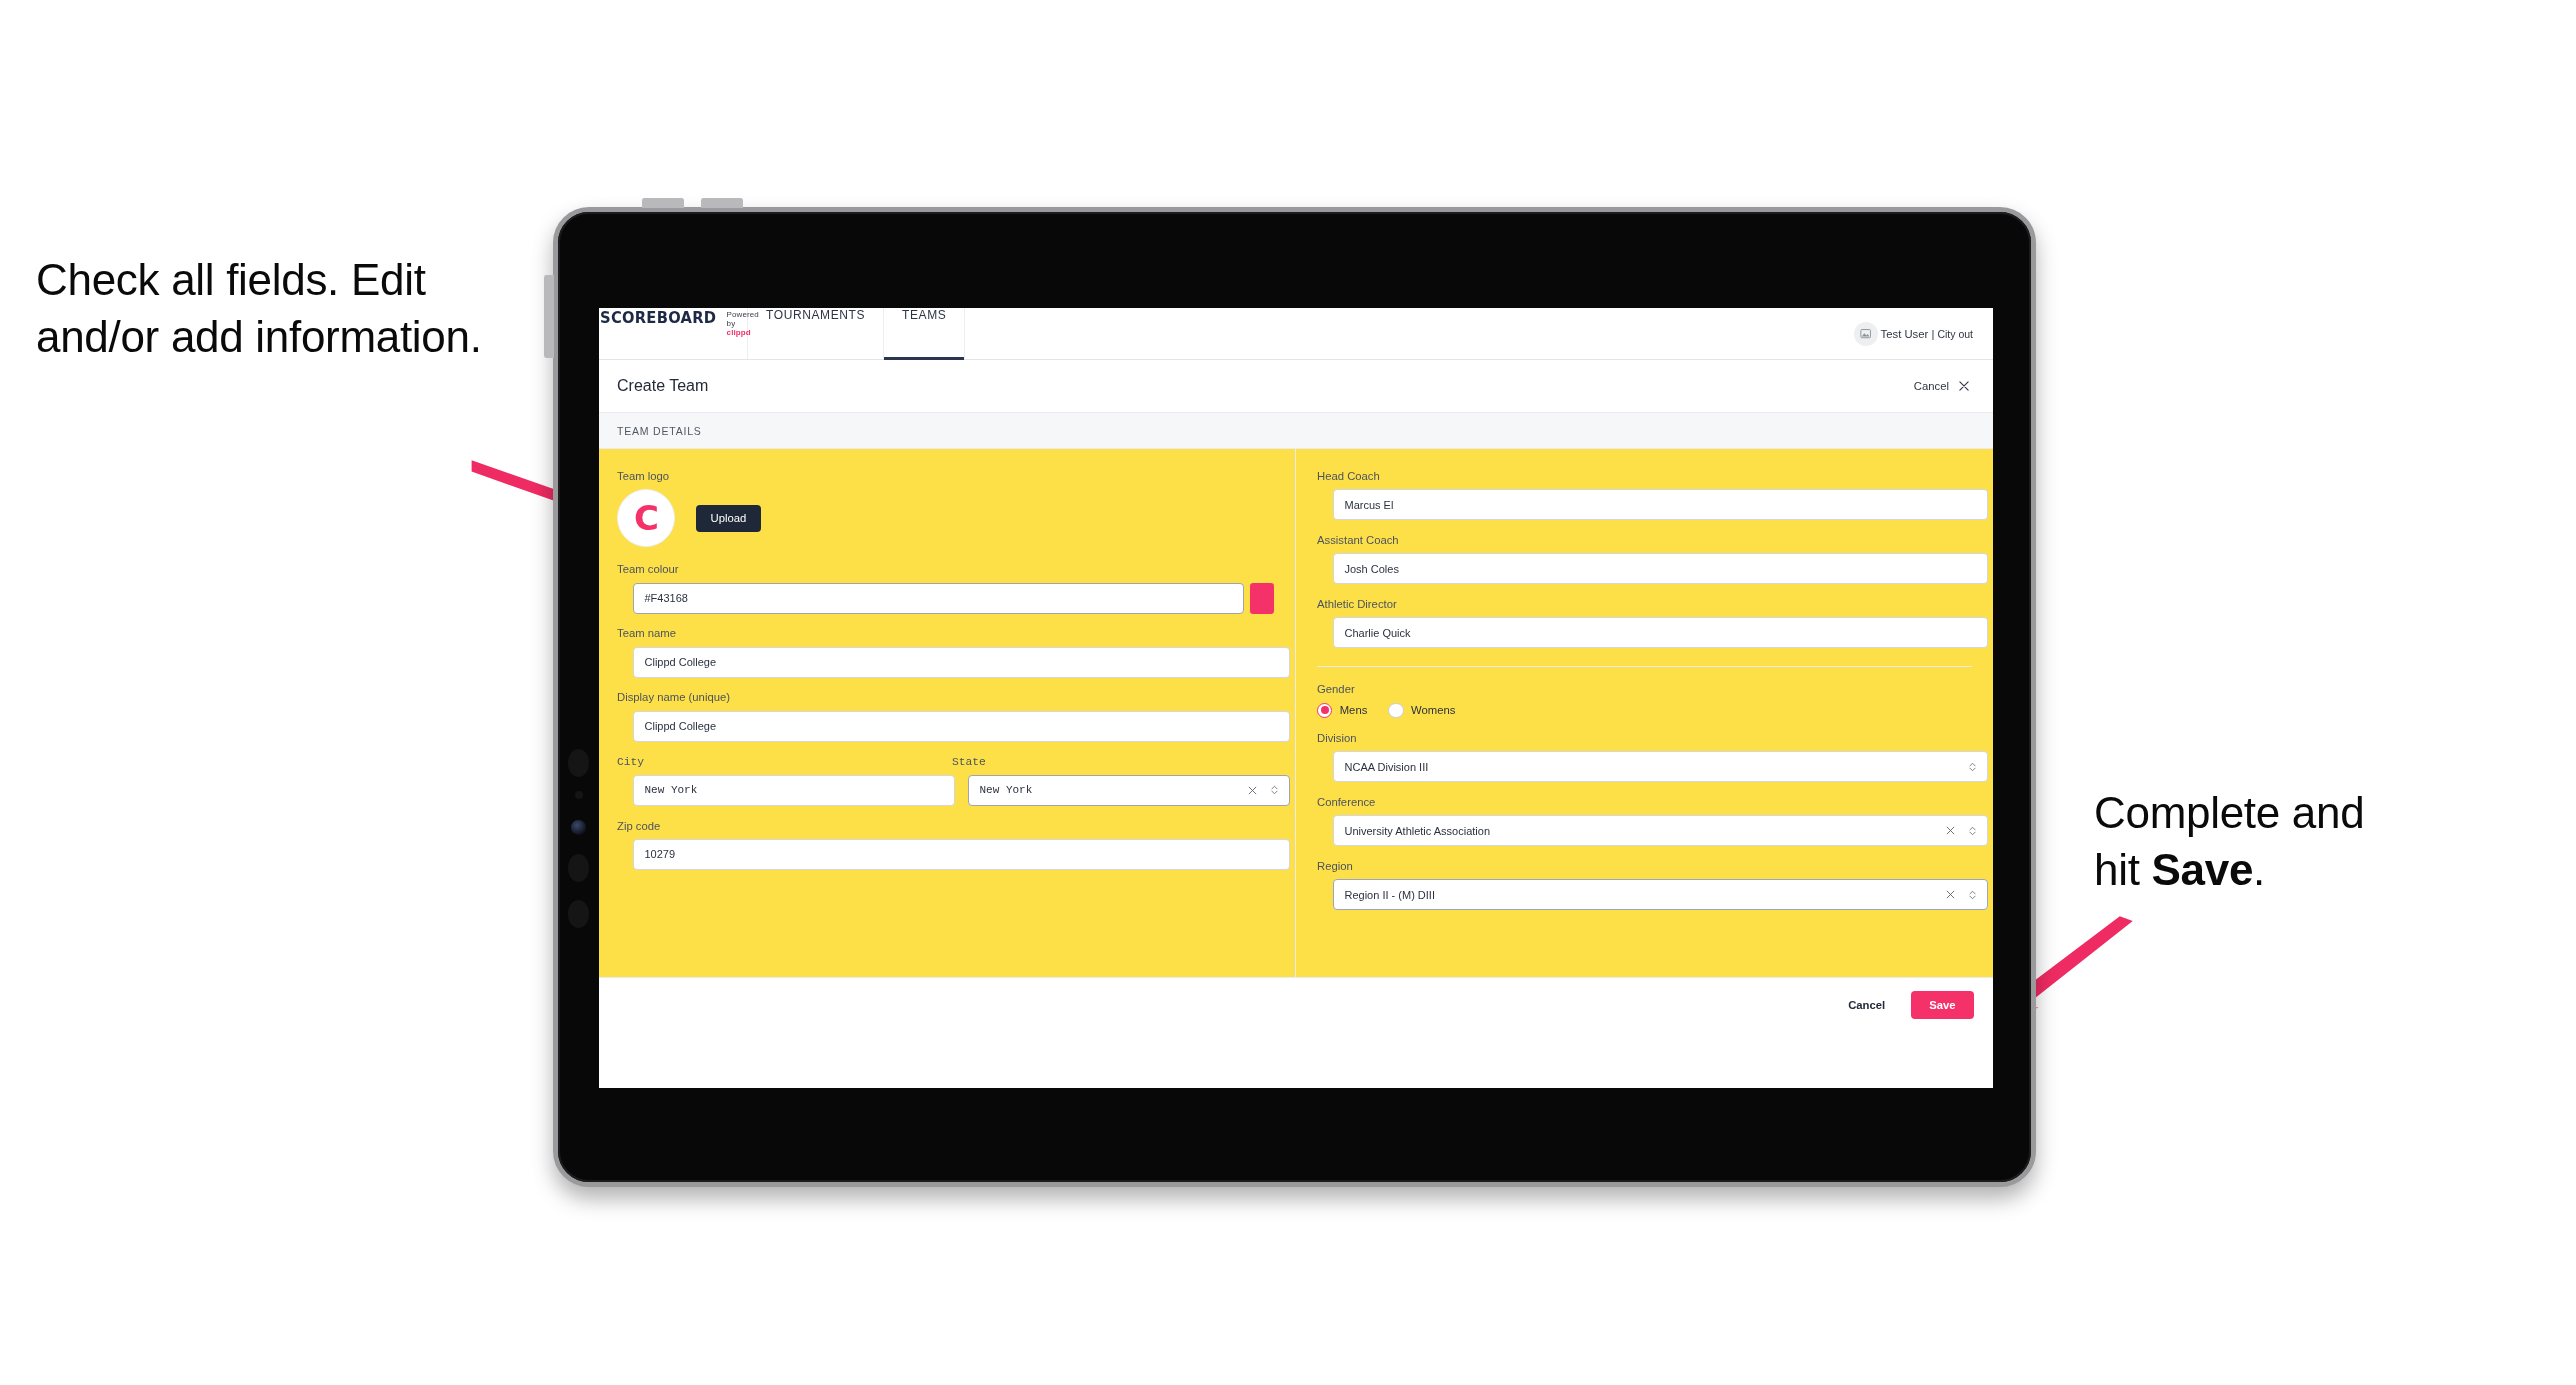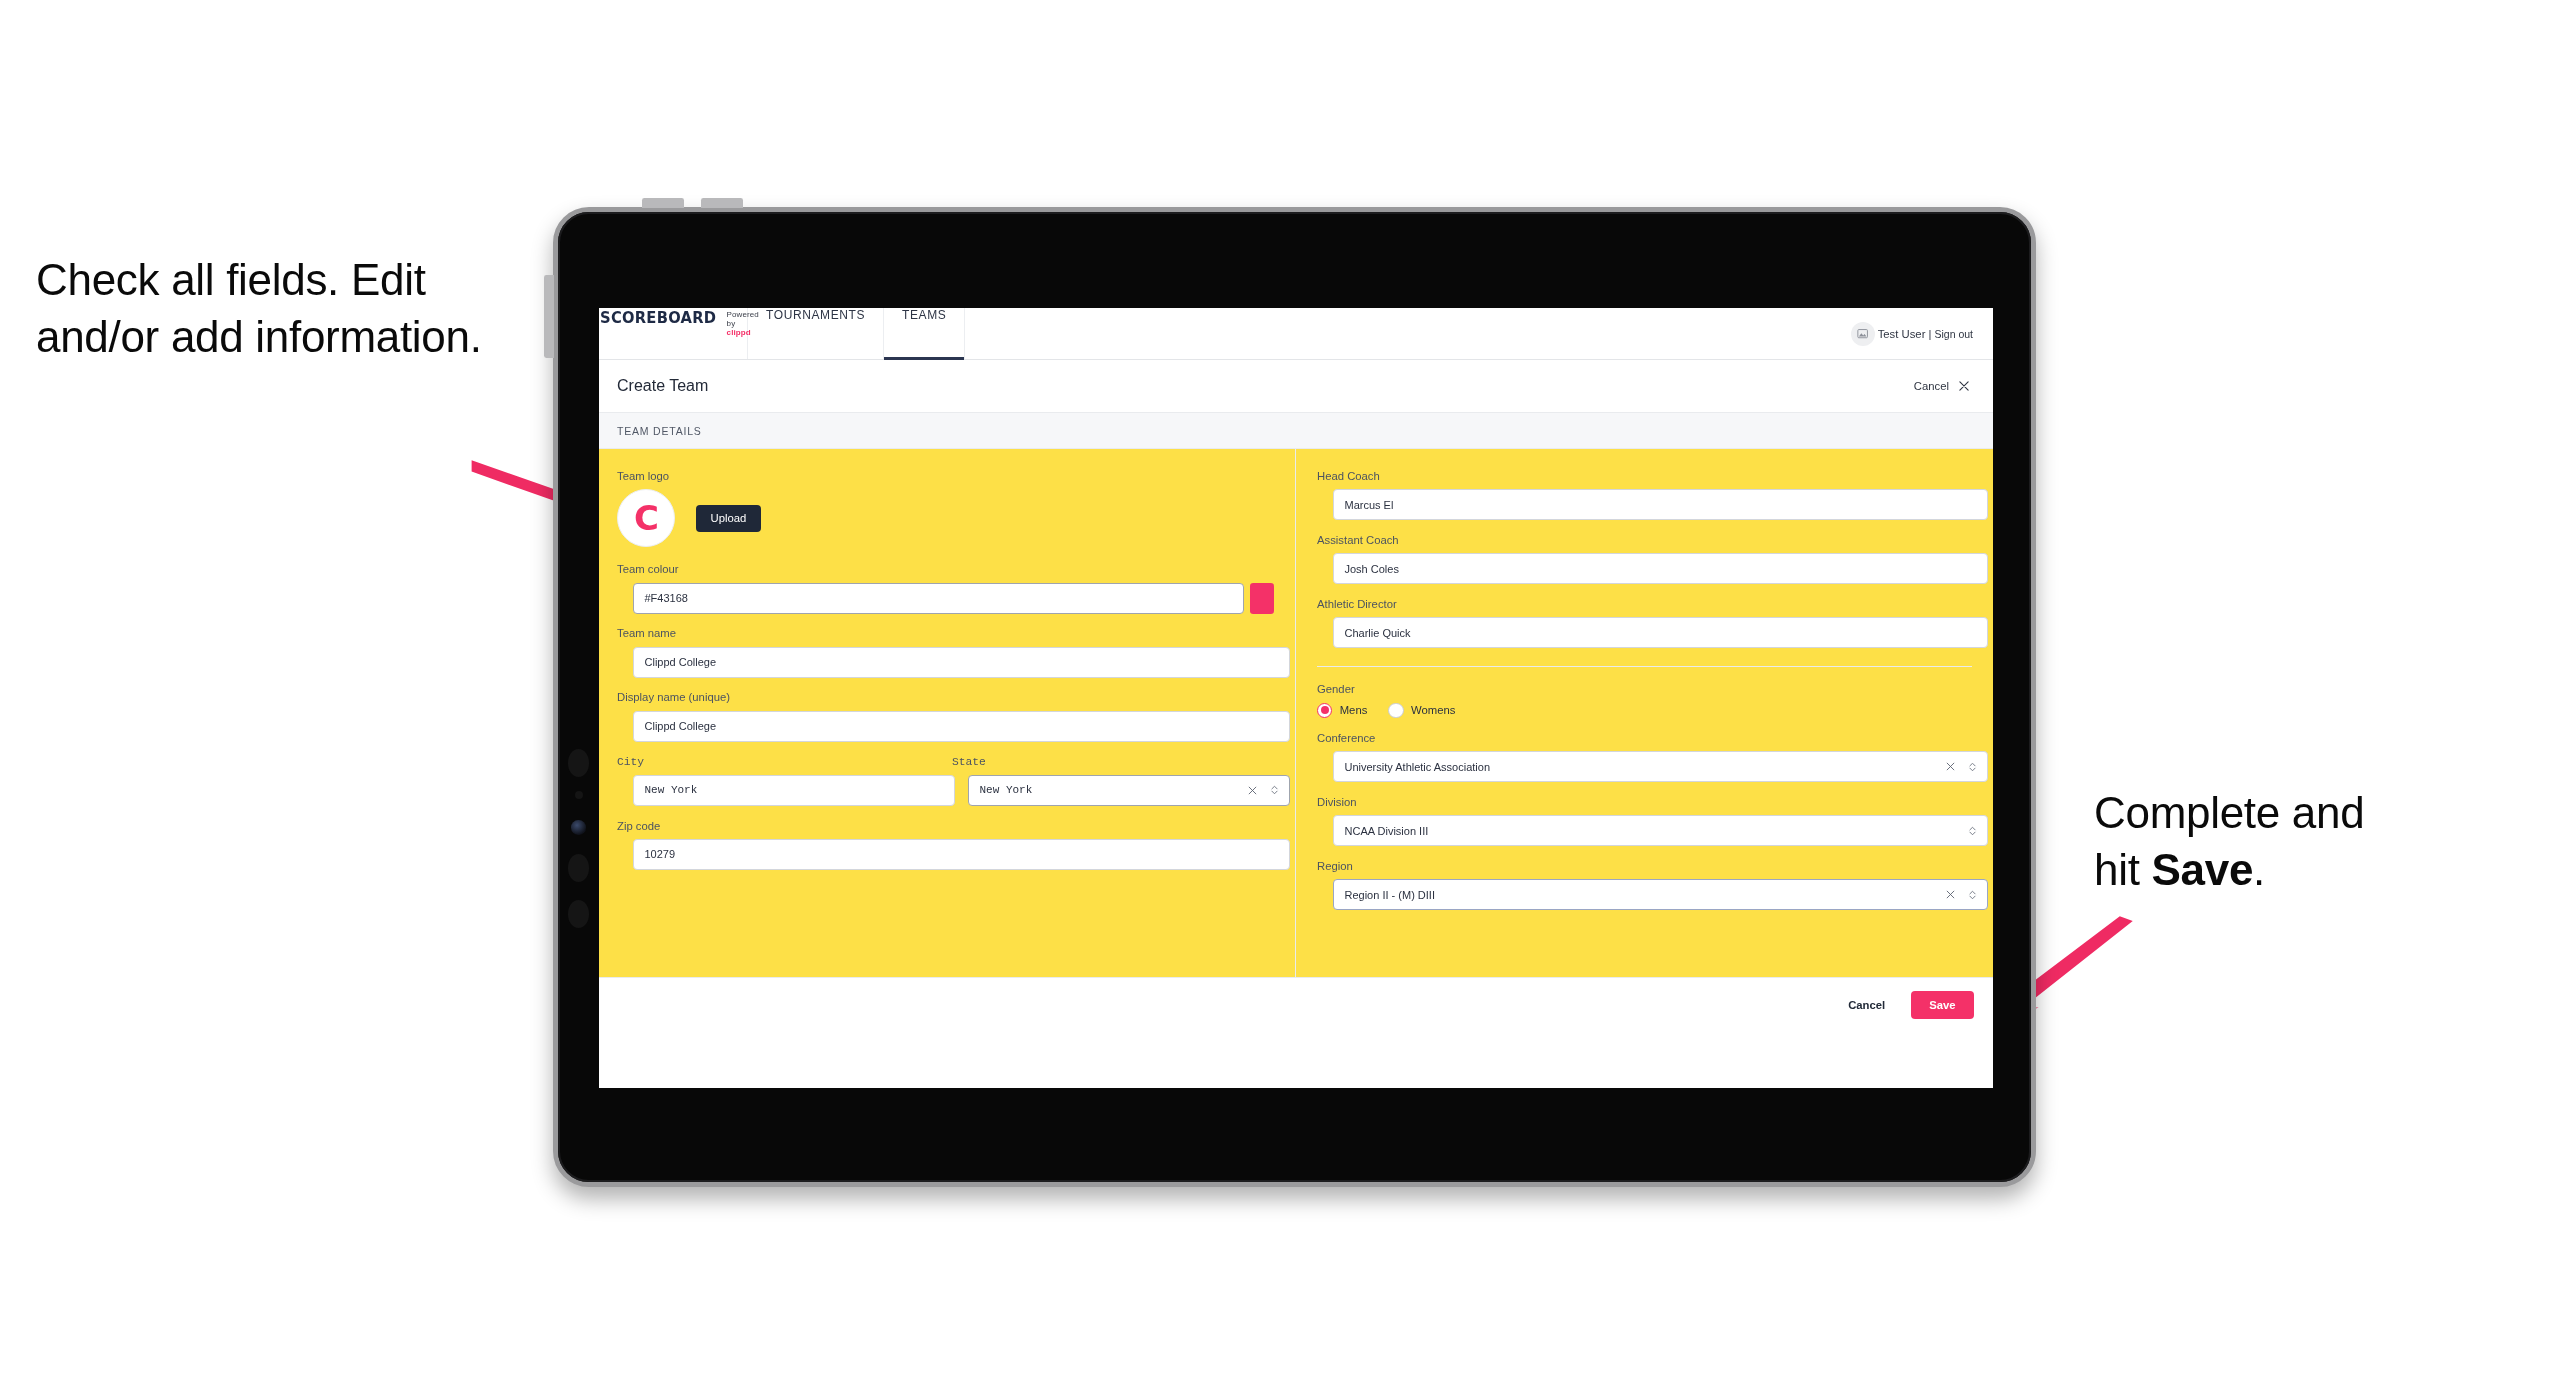--- a/index.html
+++ b/index.html
@@ -284,21 +284,21 @@
           <div class="nav-spacer"></div>
 
           <div class="user-area">
             <div class="avatar">
               <svg width="11.3" height="11.3" viewBox="0 0 16 16">
                 <rect x="1.2" y="2.2" width="13.6" height="11.6" rx="1.4" fill="none" stroke="#8b8f98" stroke-width="1.3"></rect>
                 <path d="M2.6 12.2 L6.2 7.6 L8.8 10.6 L10.6 8.6 L13.4 12.2 Z" fill="#8b8f98"></path>
               </svg>
             </div>
             <div class="user-name">Test User |</div>
-            <div class="signout">Sign out</div>
+            <div class="signout">City out</div>
           </div>
         </div>
 
         <div class="pagehead">
           <div class="pagetitle">Create Team</div>
           <div class="cancel-top">
             <span>Cancel</span>
             <svg width="12" height="12" viewBox="0 0 16 16">
               <path d="M2.5 2.5 L13.5 13.5 M13.5 2.5 L2.5 13.5" stroke="#2f3542" stroke-width="1.5" stroke-linecap="round"></path>
             </svg>
@@ -396,47 +396,47 @@
                   <span class="radio-label">Mens</span>
                 </div>
                 <div class="radio">
                   <span class="radio-dot"></span>
                   <span class="radio-label">Womens</span>
                 </div>
               </div>
             </div>
 
             <div class="field">
+              <span class="field-label">Division</span>
+              <div class="inp sel">
+                <span class="sel-val">NCAA Division III</span>
+                <span class="sel-ctrls">
+                  <svg width="9" height="12" viewBox="0 0 12 16">
+                    <path d="M2.5 6.5 L6 3 L9.5 6.5 M2.5 9.5 L6 13 L9.5 9.5" stroke="#6c737f" stroke-width="1.2" fill="none" stroke-linecap="round" stroke-linejoin="round"></path>
+                  </svg>
+                </span>
+              </div>
+            </div>
+
+            <div class="field">
               <span class="field-label">Conference</span>
               <div class="inp sel">
                 <span class="sel-val">University Athletic Association</span>
                 <span class="sel-ctrls">
                   <svg class="sel-x" width="9" height="9" viewBox="0 0 12 12">
                     <path d="M1.5 1.5 L10.5 10.5 M10.5 1.5 L1.5 10.5" stroke="#5b6270" stroke-width="1.2" stroke-linecap="round"></path>
                   </svg>
                   <svg width="9" height="12" viewBox="0 0 12 16">
                     <path d="M2.5 6.5 L6 3 L9.5 6.5 M2.5 9.5 L6 13 L9.5 9.5" stroke="#6c737f" stroke-width="1.2" fill="none" stroke-linecap="round" stroke-linejoin="round"></path>
                   </svg>
                 </span>
               </div>
             </div>
 
             <div class="field">
-              <span class="field-label">Division</span>
-              <div class="inp sel">
-                <span class="sel-val">NCAA Division III</span>
-                <span class="sel-ctrls">
-                  <svg width="9" height="12" viewBox="0 0 12 16">
-                    <path d="M2.5 6.5 L6 3 L9.5 6.5 M2.5 9.5 L6 13 L9.5 9.5" stroke="#6c737f" stroke-width="1.2" fill="none" stroke-linecap="round" stroke-linejoin="round"></path>
-                  </svg>
-                </span>
-              </div>
-            </div>
-
-            <div class="field">
               <span class="field-label">Region</span>
               <div class="inp sel focusborder">
                 <span class="sel-val">Region II - (M) DIII</span>
                 <span class="sel-ctrls">
                   <svg class="sel-x" width="9" height="9" viewBox="0 0 12 12">
                     <path d="M1.5 1.5 L10.5 10.5 M10.5 1.5 L1.5 10.5" stroke="#5b6270" stroke-width="1.2" stroke-linecap="round"></path>
                   </svg>
                   <svg width="9" height="12" viewBox="0 0 12 16">
                     <path d="M2.5 6.5 L6 3 L9.5 6.5 M2.5 9.5 L6 13 L9.5 9.5" stroke="#6c737f" stroke-width="1.2" fill="none" stroke-linecap="round" stroke-linejoin="round"></path>
                   </svg>

